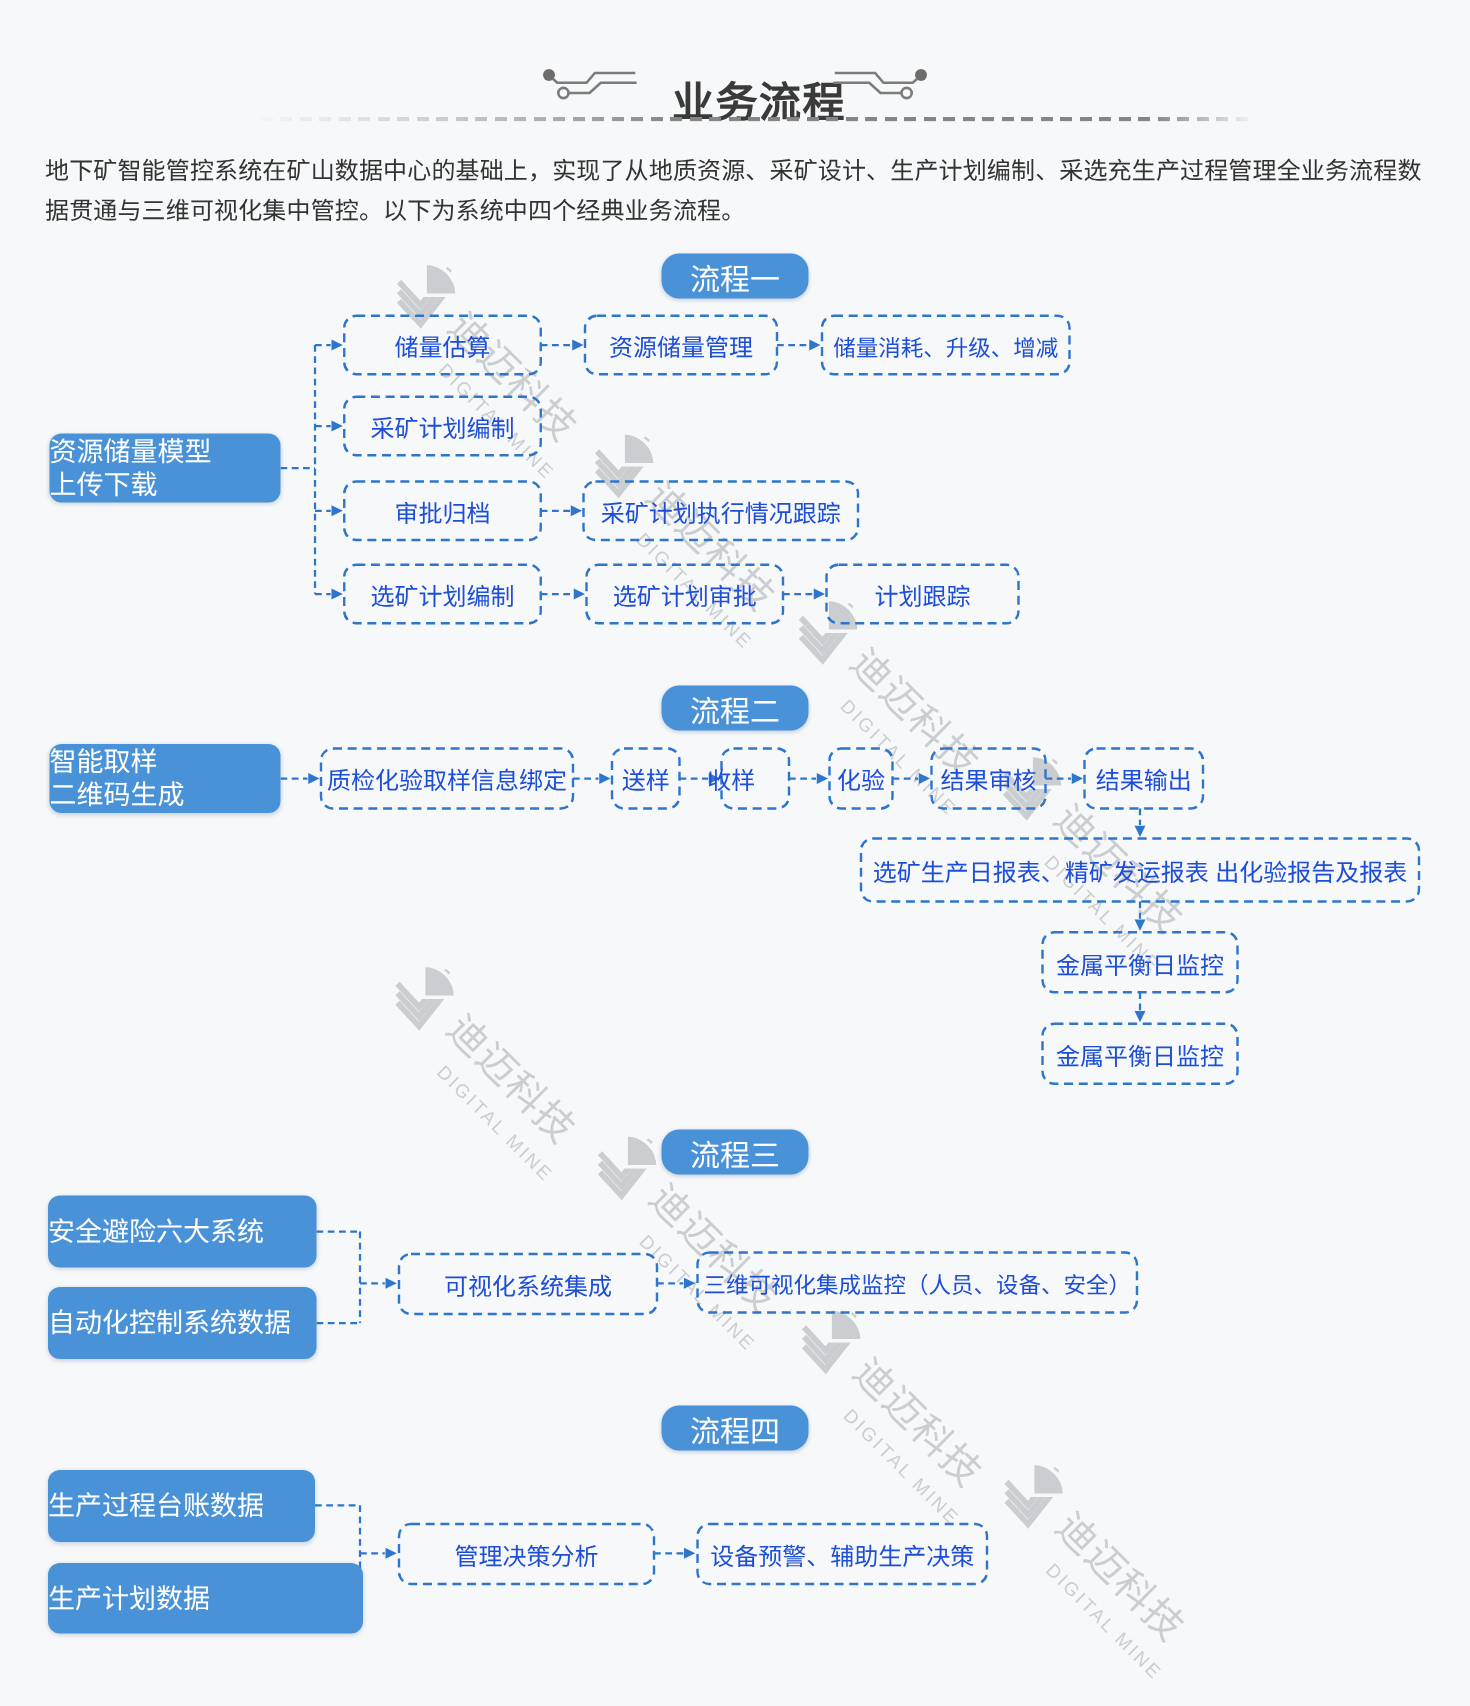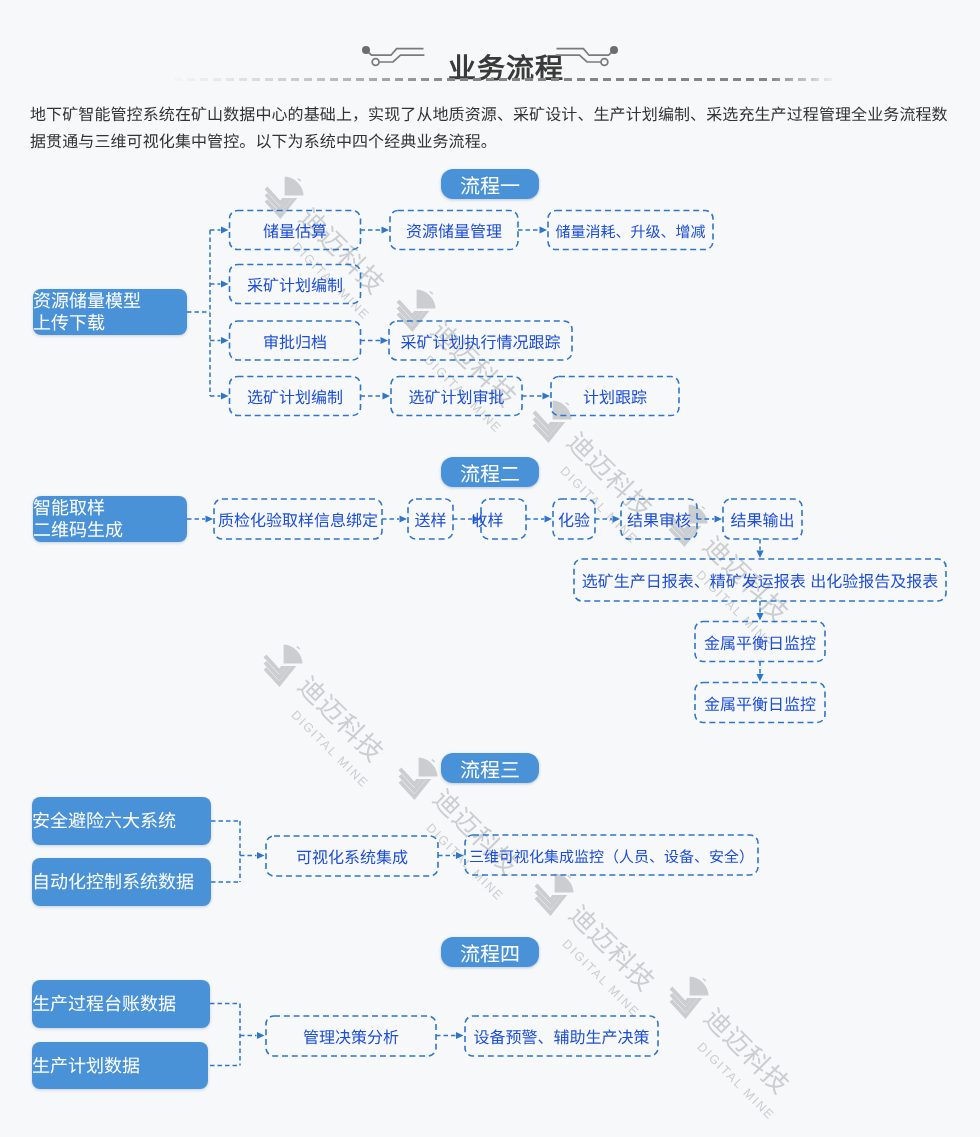--- a/index.html
+++ b/index.html
@@ -168,21 +168,21 @@
     </div>
 <div class="solid" style="left:32px;top:797px;width:179px;height:48px">
       <span class="sl">安全避险六大系统</span>
     </div>
 <div class="solid" style="left:32px;top:858px;width:179px;height:48px">
       <span class="sl">自动化控制系统数据</span>
     </div>
 <div class="solid" style="left:32px;top:980px;width:178px;height:48px">
       <span class="sl">生产过程台账数据</span>
     </div>
-<div class="solid" style="left:32px;top:1042px;width:176px;height:47px">
+<div class="solid" style="left:32px;top:1042px;width:210px;height:47px">
       <span class="sl">生产计划数据</span>
     </div>
 <div class="node" style="left:229.5px;top:210.5px;width:131px;height:39px">储量估算</div>
 <div class="node" style="left:390px;top:210.5px;width:128px;height:39px">资源储量管理</div>
 <div class="node" style="left:548px;top:210.5px;width:165px;height:39px;font-size:15px">储量消耗、升级、增减</div>
 <div class="node" style="left:229.5px;top:264.5px;width:131px;height:39px">采矿计划编制</div>
 <div class="node" style="left:229.5px;top:321px;width:131px;height:39px">审批归档</div>
 <div class="node" style="left:389px;top:321px;width:183px;height:39px">采矿计划执行情况跟踪</div>
 <div class="node" style="left:229.5px;top:376.5px;width:131px;height:39px">选矿计划编制</div>
 <div class="node" style="left:391px;top:376.5px;width:131px;height:39px">选矿计划审批</div>

